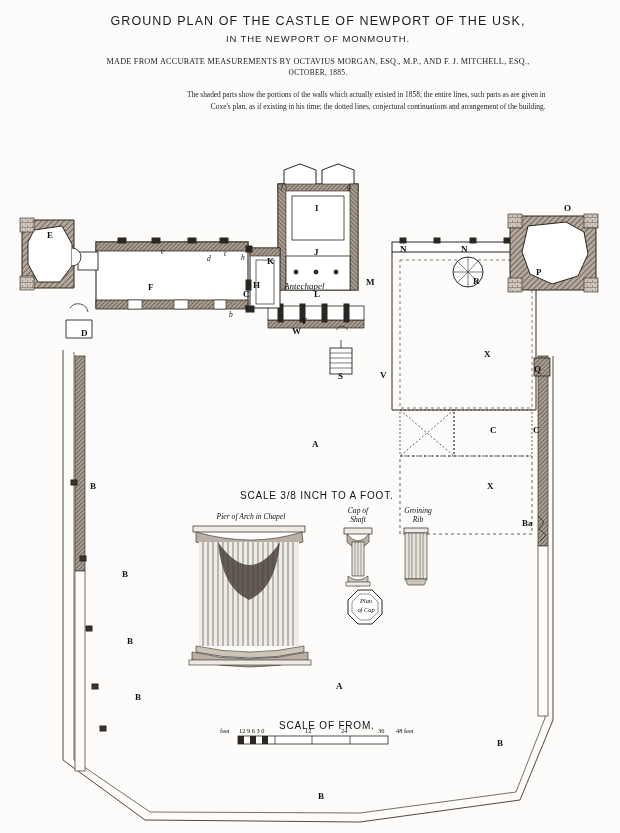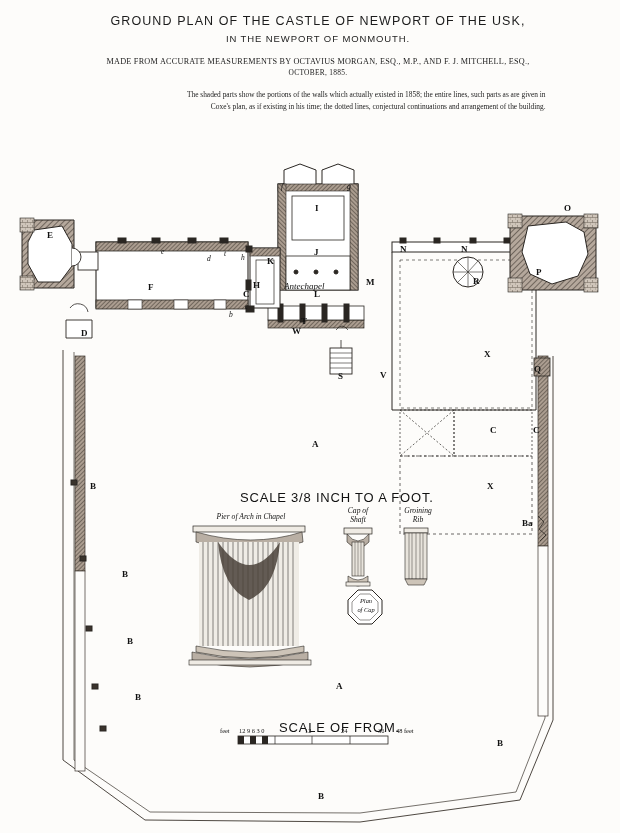--- a/index.html
+++ b/index.html
@@ -78,21 +78,21 @@
     font-family: "Liberation Serif", serif;
     font-size: 9px;
     font-weight: bold;
     color: #111;
     white-space: nowrap;
   }
   .lbl.sm { font-size: 7.5px; font-weight: normal; font-style: italic; }
   .scale-label {
     position: absolute;
     font-family: "Liberation Sans", sans-serif;
-    font-size: 13px;
+    font-size: 10px;
     letter-spacing: 0.8px;
     font-variant: small-caps;
     color: #111;
     white-space: nowrap;
   }
   .fig-cap {
     position: absolute;
     font-family: "Liberation Serif", serif;
     font-style: italic;
     font-size: 7.6px;

